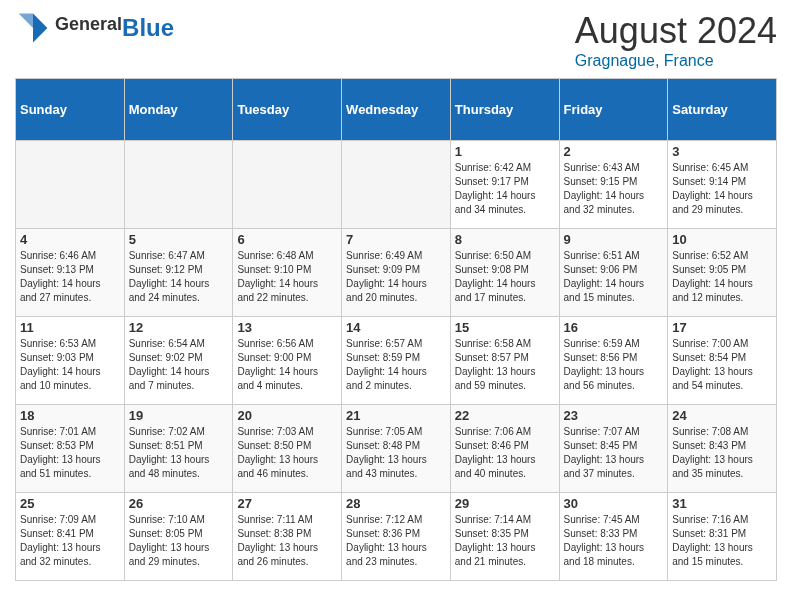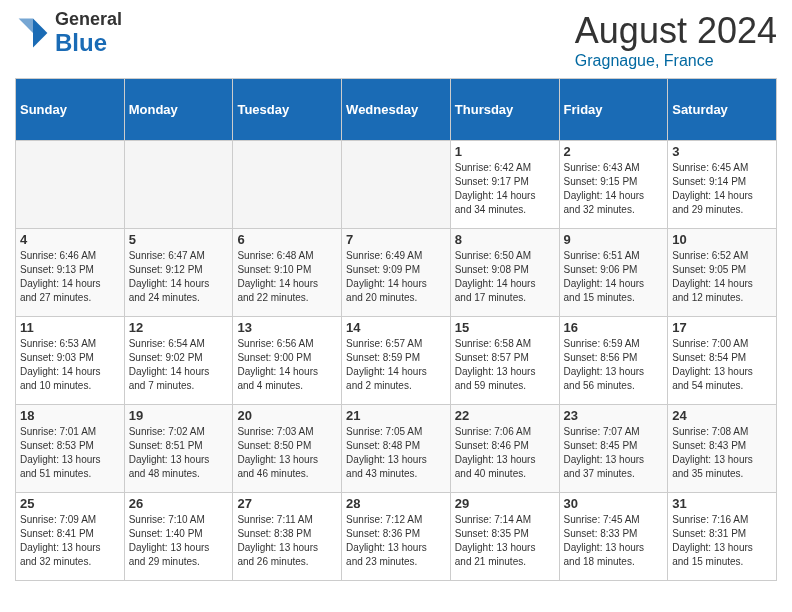--- a/index.html
+++ b/index.html
@@ -16,21 +16,21 @@
       align-items: flex-start;
       margin-bottom: 8px;
     }
     .logo {
       display: flex;
       align-items: center;
       gap: 4px;
     }
     .logo-text {
       display: flex;
-      flex-direction: column;
+      flex-direction: row;
       line-height: 1.1;
     }
     .logo-general {
       font-size: 18px;
       font-weight: bold;
       color: #333;
     }
     .logo-blue {
       font-size: 24px;
       font-weight: bold;
@@ -312,21 +312,21 @@
         <td>
           <div class="day-num">25</div>
           <div class="day-info">Sunrise: 7:09 AM
 Sunset: 8:41 PM
 Daylight: 13 hours
 and 32 minutes.</div>
         </td>
         <td>
           <div class="day-num">26</div>
           <div class="day-info">Sunrise: 7:10 AM
-Sunset: 1:40 PM
+Sunset: 8:05 PM
 Daylight: 13 hours
 and 29 minutes.</div>
         </td>
         <td>
           <div class="day-num">27</div>
           <div class="day-info">Sunrise: 7:11 AM
 Sunset: 8:38 PM
 Daylight: 13 hours
 and 26 minutes.</div>
         </td>

